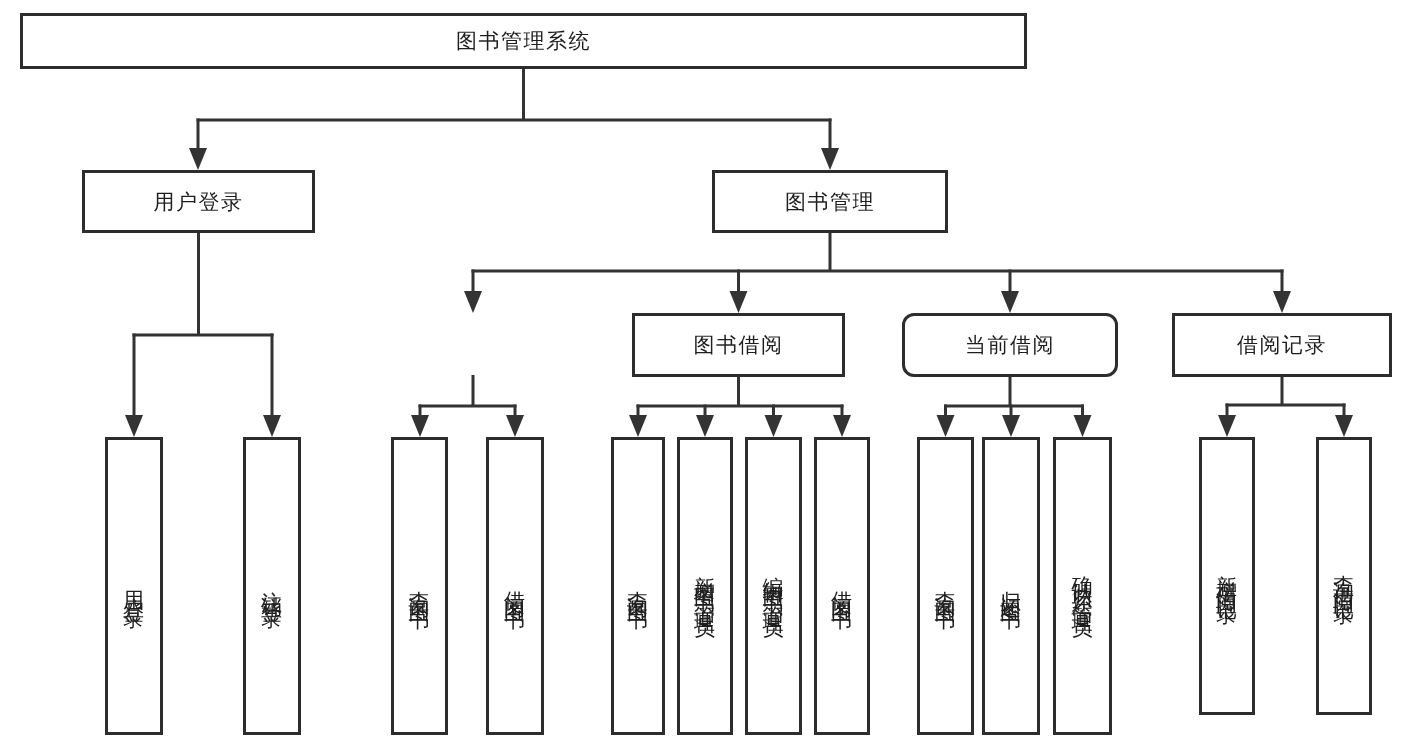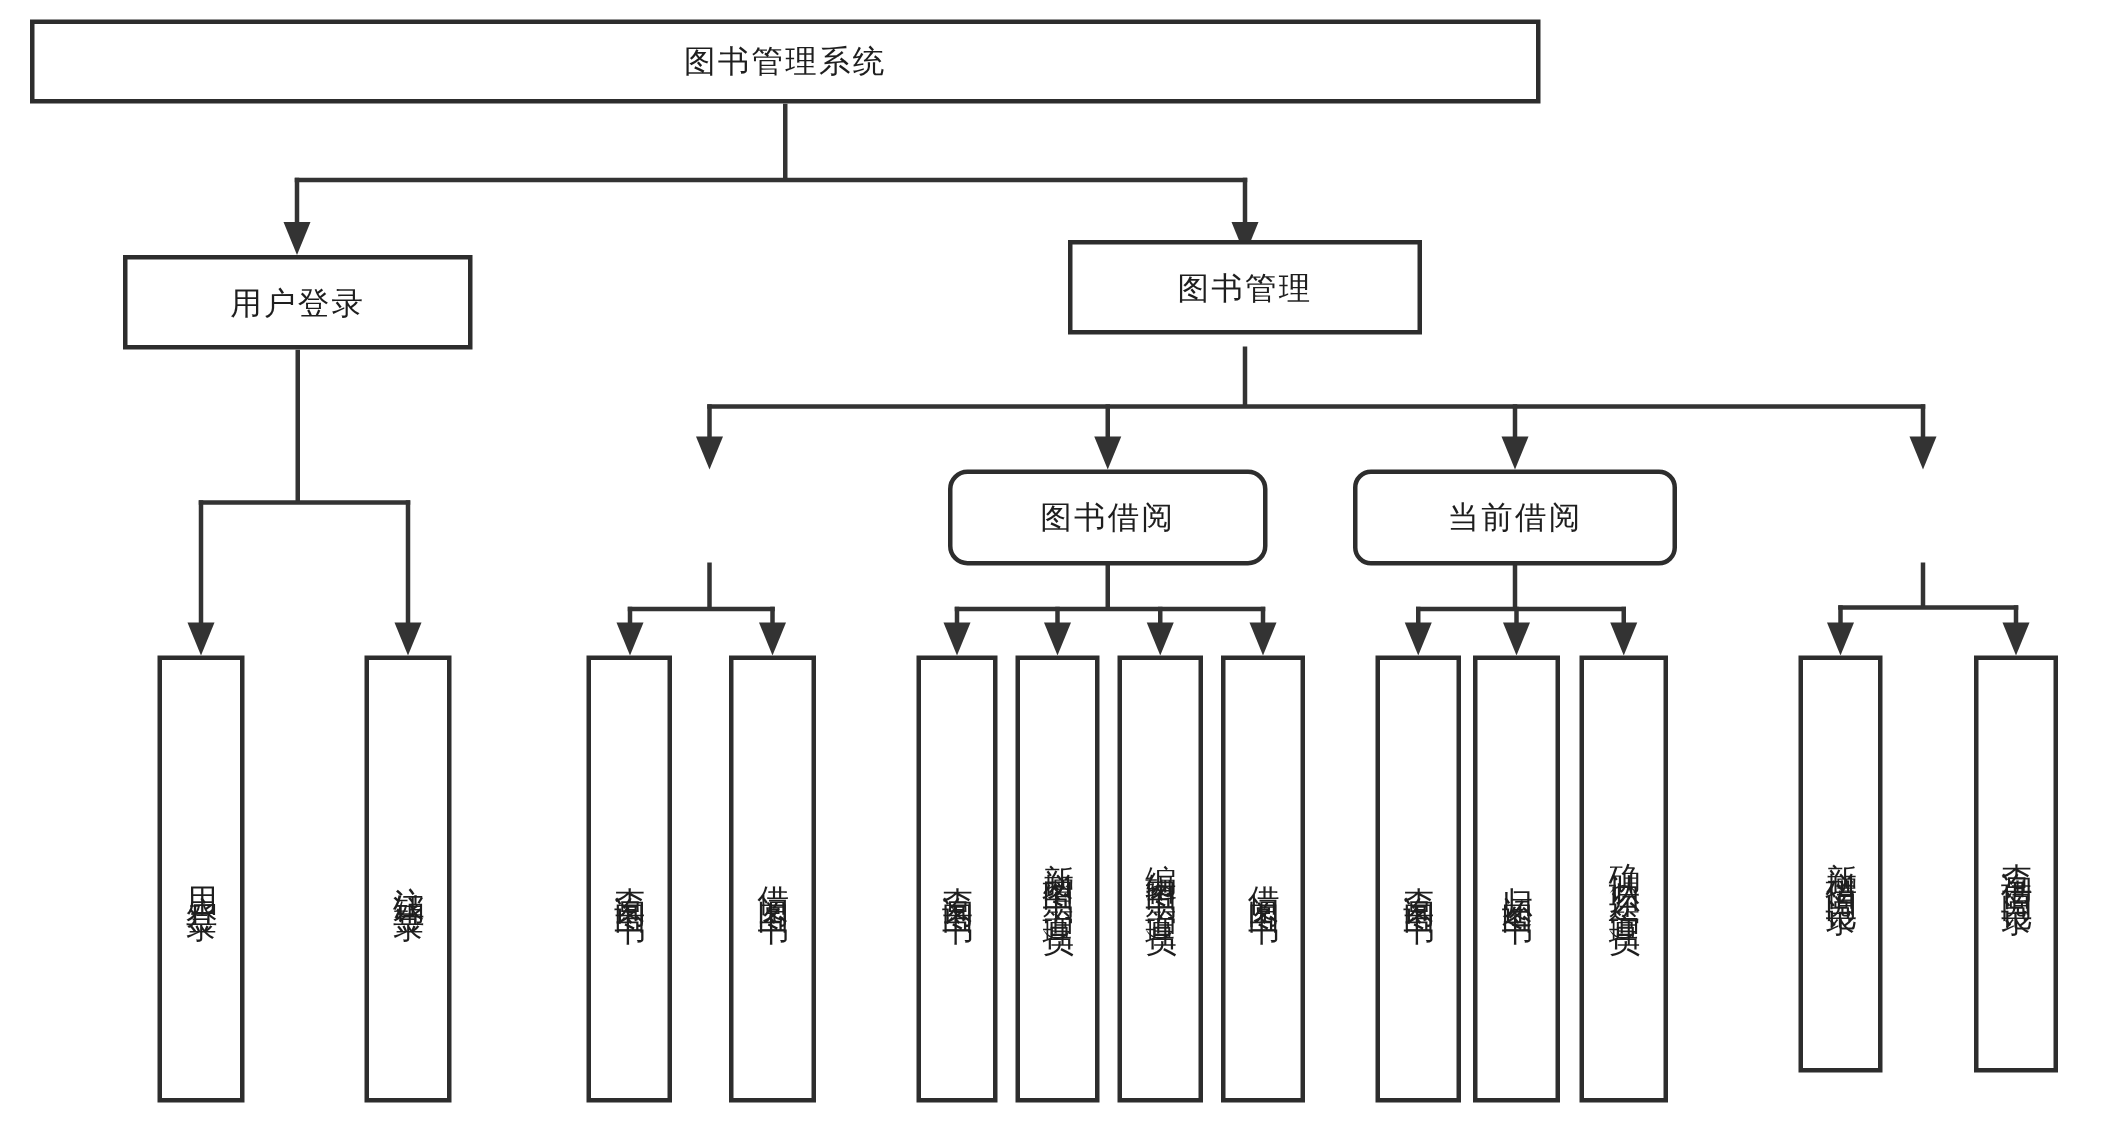--- a/index.html
+++ b/index.html
@@ -141,30 +141,33 @@
     </g>
   </svg>
 
   <div class="node hbox" style="left:20px; top:13px; width:1007px; height:56px;">
     <span>图书管理系统</span>
   </div>
 
   <div class="node hbox" style="left:82px; top:170px; width:233px; height:63px;">
     <span>用户登录</span>
   </div>
-  <div class="node hbox" style="left:712px; top:160px; width:236px; height:63px;">
+  <div class="node hbox" style="left:712px; top:170px; width:236px; height:63px;">
     <span>图书管理</span>
   </div>
 
-  <div class="node hbox" style="left:632px; top:313px; width:213px; height:64px;border-radius:13px;">
+  <div class="node hbox" style="left:632px; top:313px; width:213px; height:64px;">
     <span>图书借阅</span>
   </div>
   <div class="node hbox" style="left:902px; top:313px; width:216px; height:64px;border-radius:12px;">
     <span>当前借阅</span>
   </div>
+  <div class="node hbox" style="left:1172px; top:313px; width:220px; height:64px;">
+    <span>借阅记录</span>
+  </div>
 
   <div class="node vbox" style="left:105px; top:437px; width:58px; height:298px;">
     <span>用户登录</span>
   </div>
   <div class="node vbox" style="left:243px; top:437px; width:58px; height:298px;">
     <span>注销登录</span>
   </div>
 
   <div class="node vbox" style="left:391px; top:437px; width:57px; height:298px;">
     <span>查询图书</span>

